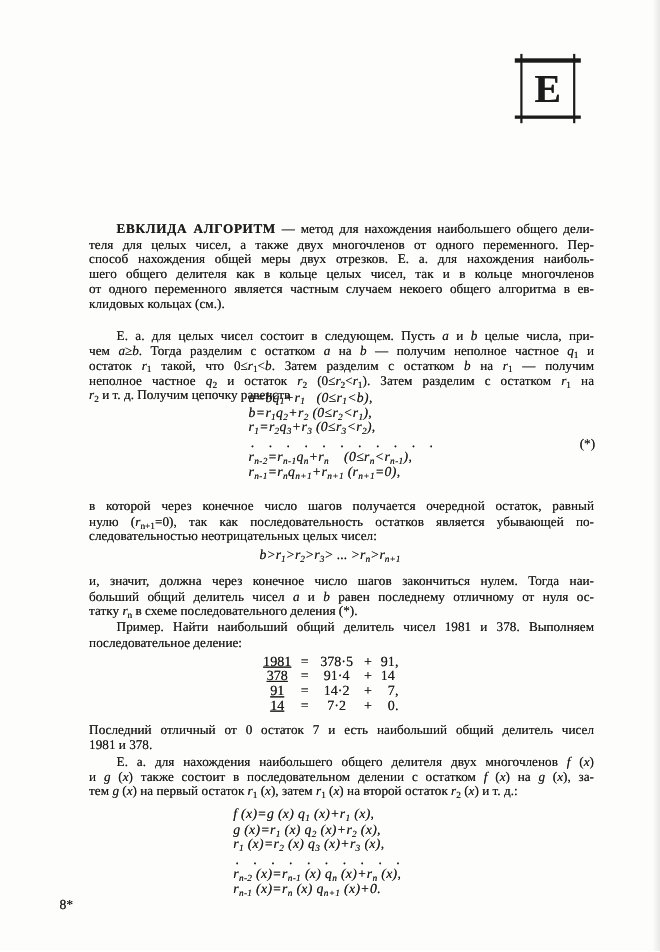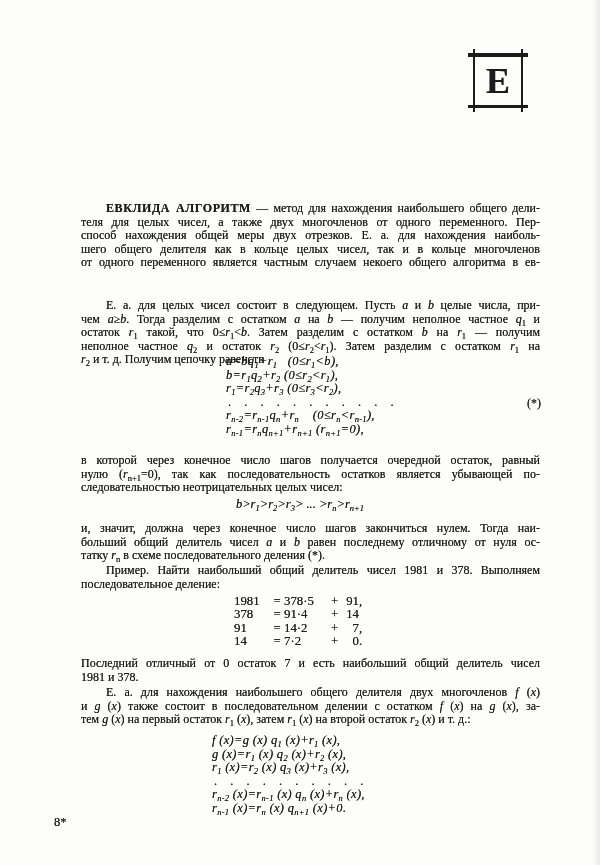--- a/index.html
+++ b/index.html
@@ -36,23 +36,23 @@
   .m { height:13.5px; line-height:13.5px; font-style:italic; letter-spacing:.3px; }
   .dots { font-style:normal; letter-spacing:0; word-spacing:10px; padding-left:2px; }
   .star { position:absolute; left:527px; top:396px; font-size:12px; }
   .ineq { position:absolute; left:0; width:600px; top:497px; text-align:center;
     font-style:italic; font-size:12.5px; }
 
   
   .divblock { position:absolute; left:0; top:595px; width:600px;
     display:flex; flex-direction:column; align-items:center; font-size:12.8px; }
   .dr { display:flex; height:13.4px; line-height:13.4px; }
-  .c-min  { width:36px; text-align:left; }
+  .c-min  { width:36px; text-align:center;text-decoration:underline; }
   .c-eq   { width:14px; text-align:center; }
-  .c-prod { width:44px; text-align:left; }
+  .c-prod { width:44px; text-align:center; }
   .c-plus { width:13px; text-align:center; }
   .c-rem  { width:18px; text-align:right; }
   .c-punct{ width:7px;  text-align:left; }
 
   .footer { position:absolute; left:54px; top:815px; font-size:12.5px; }
 </style>
 </head>
 <body>
 
 <div class="page">
@@ -64,20 +64,21 @@
     <span class="eside r"></span>
     <span class="eletter">Е</span>
   </div>
 
   <div class="para" style="top:202px">
     <div class="ln ind"><span class="title">ЕВКЛИДА АЛГОРИТМ</span><span> — метод для нахождения наибольшего общего дели-</span></div>
     <div class="ln">теля для целых чисел, а также двух многочленов от одного переменного. Пер-</div>
     <div class="ln">способ нахождения общей меры двух отрезков. Е. а. для нахождения наиболь-</div>
     <div class="ln">шего общего делителя как в кольце целых чисел, так и в кольце многочленов</div>
     <div class="ln">от одного переменного является частным случаем некоего общего алгоритма в ев-</div>
+    <div class="ln last">клидовых кольцах (см.).</div>
   </div>
 
   <div class="para" style="top:299px">
     <div class="ln ind">Е. а. для целых чисел состоит в следующем. Пусть <i>a</i> и <i>b</i> целые числа, при-</div>
     <div class="ln">чем <i>a</i>≥<i>b</i>. Тогда разделим с остатком <i>a</i> на <i>b</i> — получим неполное частное <i>q</i><sub>1</sub> и</div>
     <div class="ln">остаток <i>r</i><sub>1</sub> такой, что 0≤<i>r</i><sub>1</sub>&lt;<i>b</i>. Затем разделим с остатком <i>b</i> на <i>r</i><sub>1</sub> — получим</div>
     <div class="ln">неполное частное <i>q</i><sub>2</sub> и остаток <i>r</i><sub>2</sub> (0≤<i>r</i><sub>2</sub>&lt;<i>r</i><sub>1</sub>). Затем разделим с остатком <i>r</i><sub>1</sub> на</div>
     <div class="ln last"><i>r</i><sub>2</sub> и т. д. Получим цепочку равенств</div>
   </div>
 

